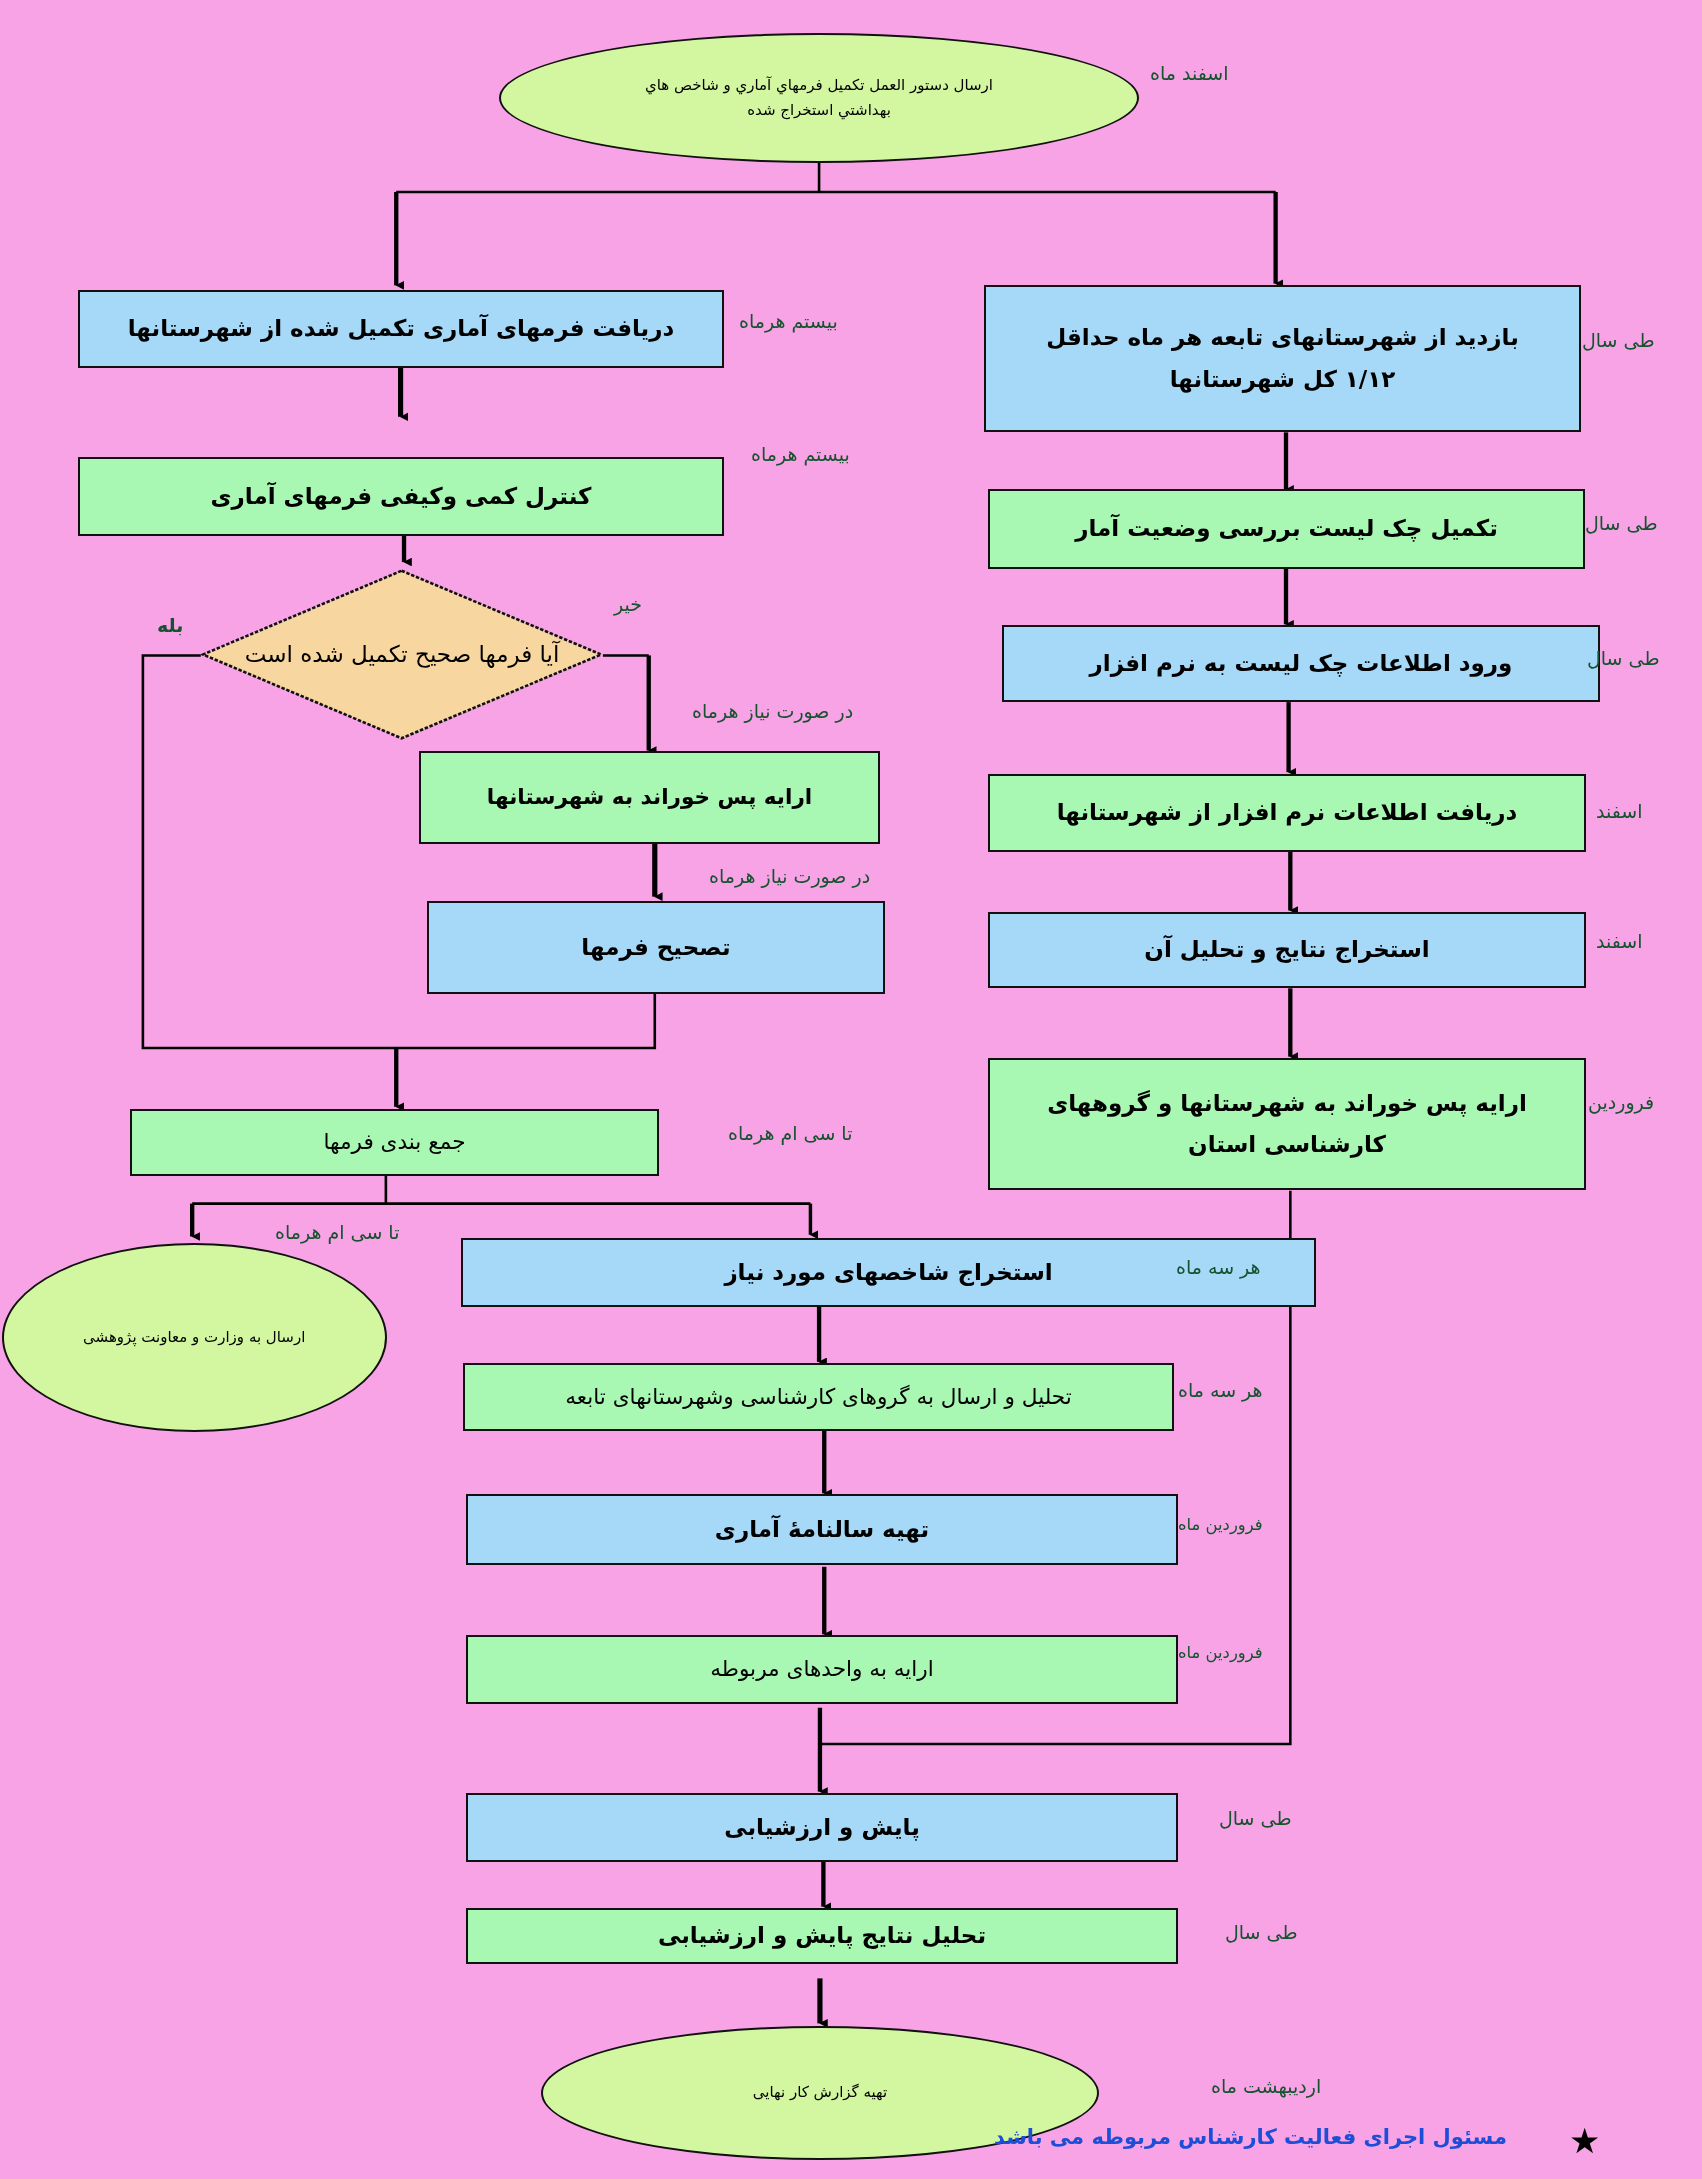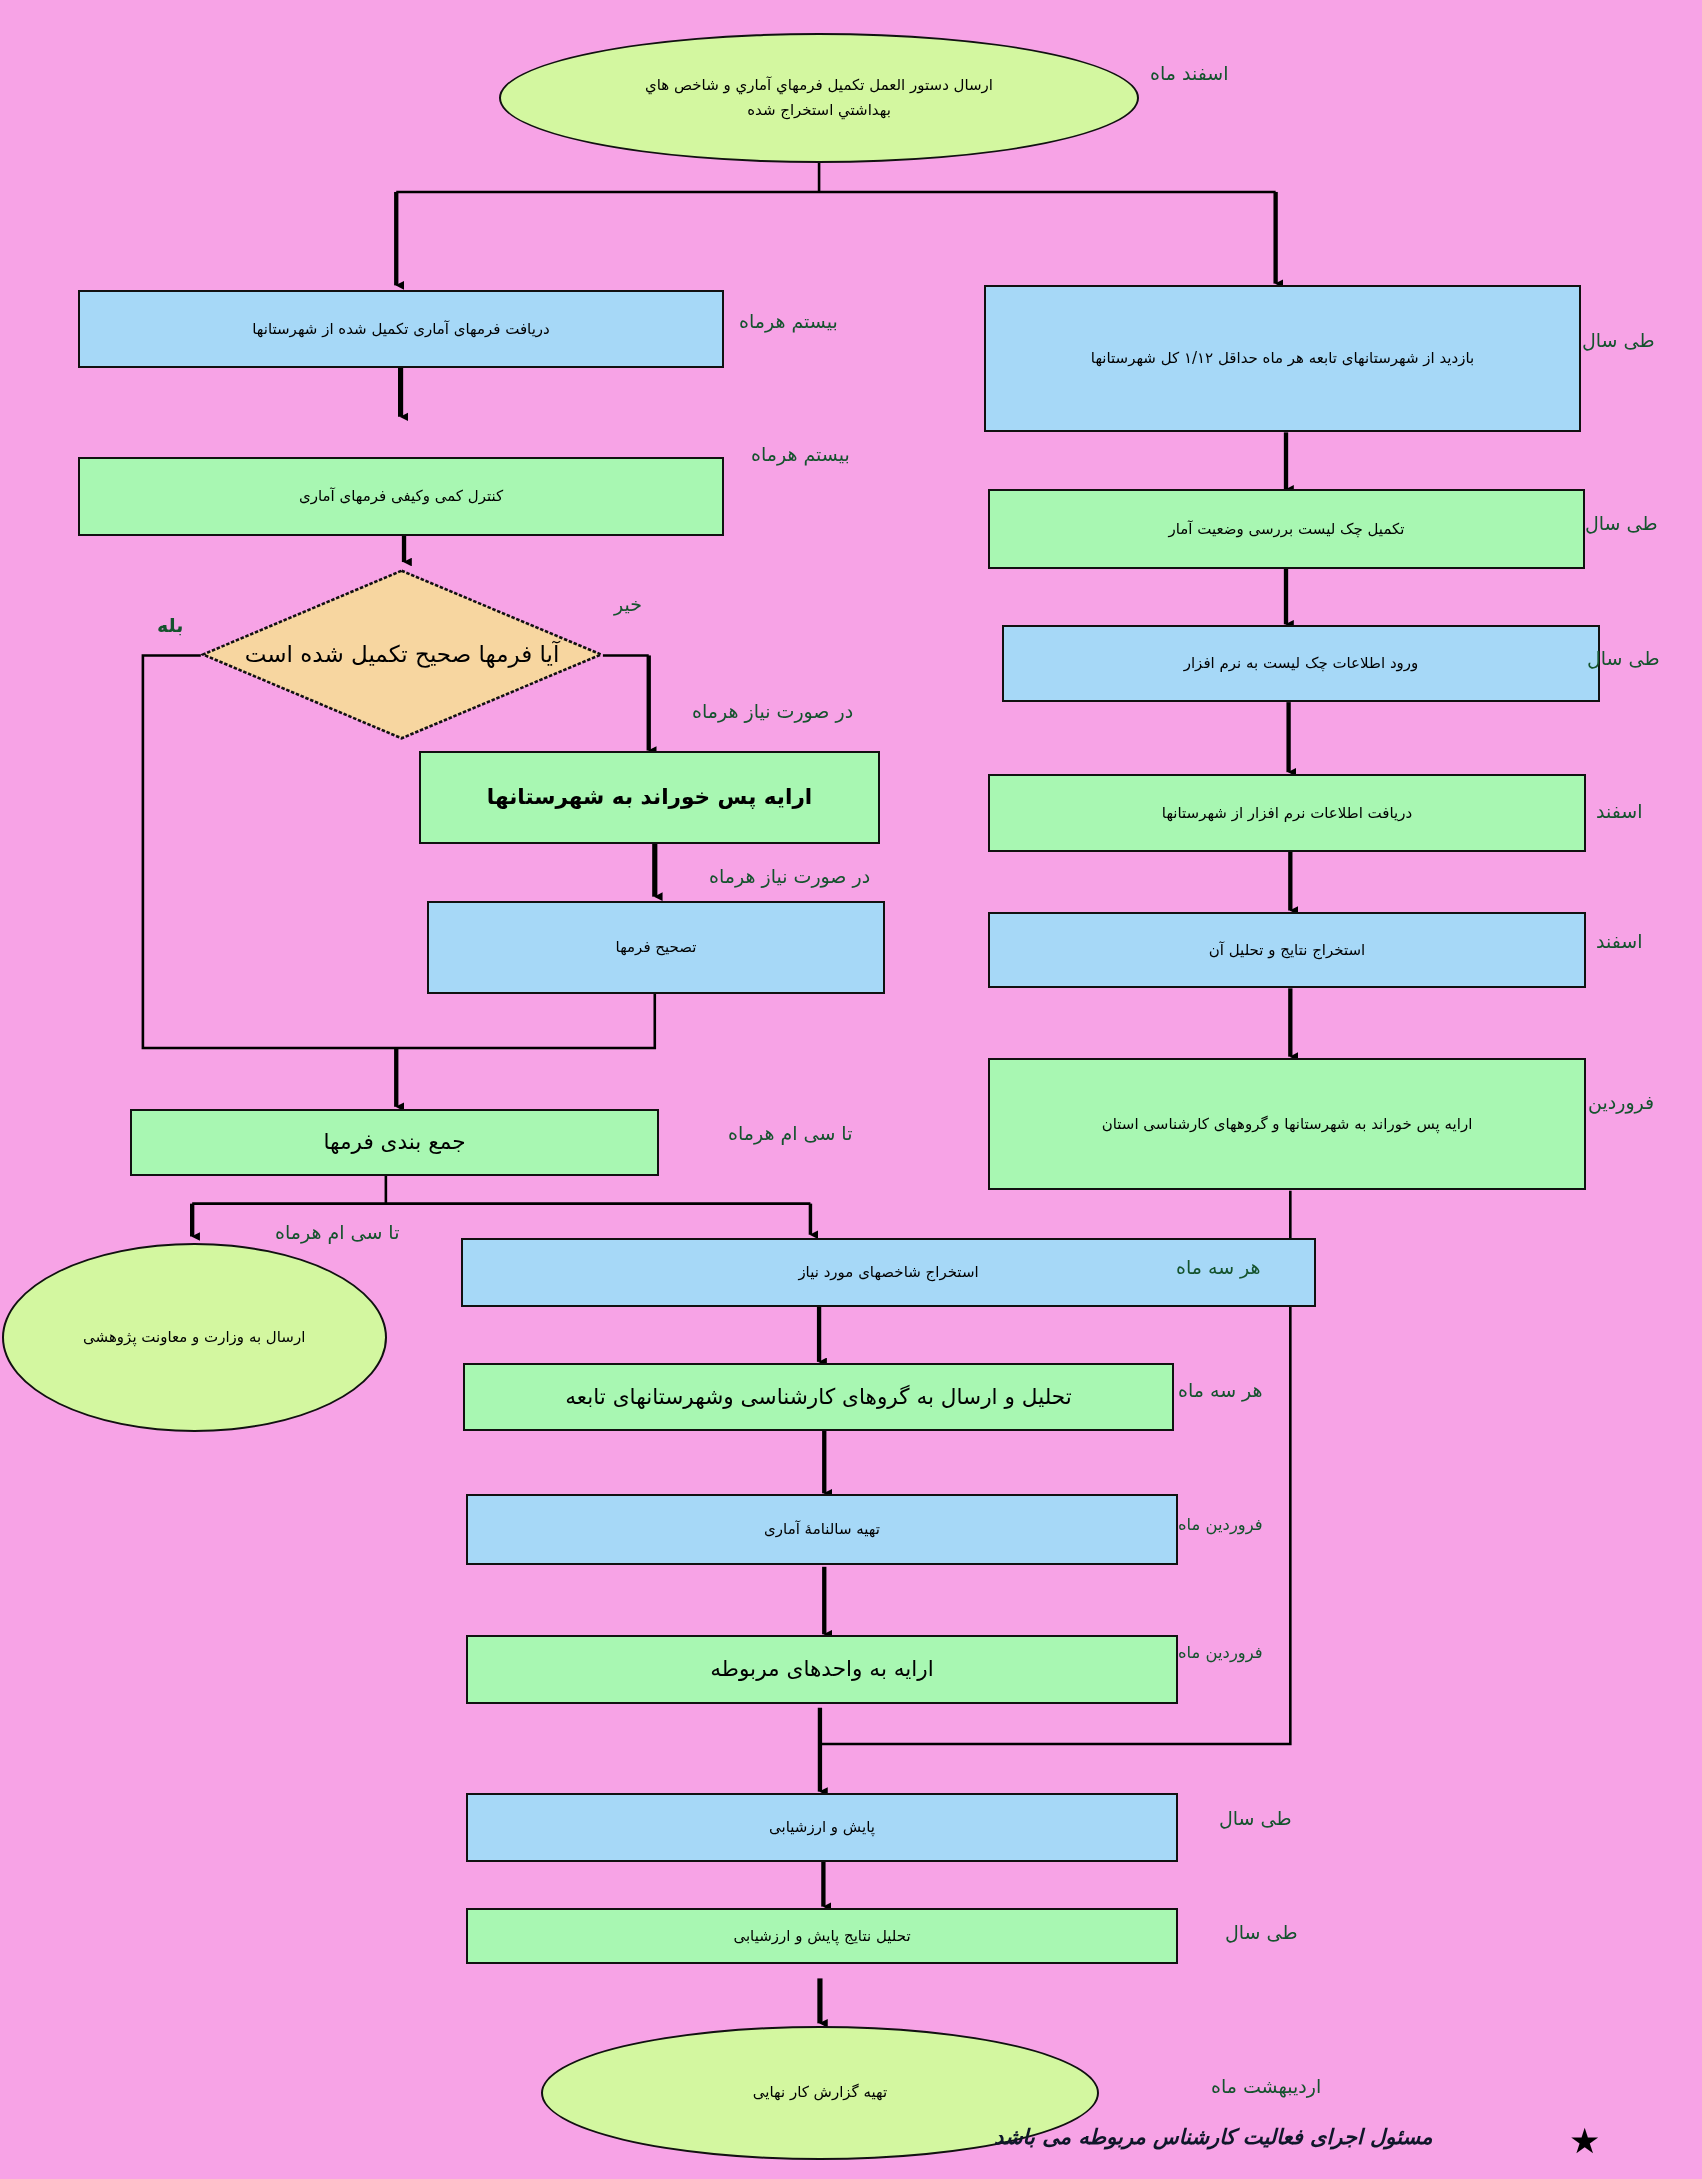--- a/index.html
+++ b/index.html
@@ -7,41 +7,41 @@
     width: 1703px; height: 2179px; position: relative; overflow: hidden;
     background: #f7a3e6;
     font-family: "DejaVu Sans", sans-serif;
   }
   #canvas { position: absolute; left: 0; top: 0; width: 1703px; height: 2179px; }
   .node {
     position: absolute; box-sizing: border-box;
     border: 2.6px solid #111;
     display: flex; align-items: center; justify-content: center;
     text-align: center; direction: rtl;
-    color: #000; font-weight: normal; font-size: 15px; line-height: 1.8;
+    color: #000; font-weight: bold; font-size: 23px; line-height: 1.8;
     padding: 0 15.6px;
   }
   .node.blue { background: #a6d8f7; }
   .node.green { background: #a8f7b2; }
   .node.light { font-weight: normal; font-size: 21.6px; }
   .node.ellipse { background: #d3f7a0; border-radius: 50%; font-weight: normal; font-size: 15px; line-height: 1.7; }
   .diamond-wrap { position: absolute; }
   .diamond-wrap svg { position: absolute; left: 0; top: 0; }
   .diamond-text {
     position: absolute; left: 0; top: 0; width: 100%; height: 100%;
     display: flex; align-items: center; justify-content: center;
     direction: rtl; text-align: center; font-size: 23px; line-height: 1.6;
   }
   .label {
     position: absolute; direction: rtl; white-space: nowrap;
     font-size: 19px; color: #14532d;
   }
   .footnote {
     position: absolute; direction: rtl; white-space: nowrap;
-    font-size: 21px; font-weight: bold; font-style: italic; color: #0f172a;
+    font-size: 21px; font-weight: bold; color: #1d4ed8;
   }
   .star { position: absolute; font-size: 35px; color: #000; }
 </style>
 </head>
 <body>
 
 <svg id="canvas" xmlns="http://www.w3.org/2000/svg" width="1703" height="2179" viewBox="0 0 1969 2520">
   <defs>
     <marker id="arr" markerWidth="10" markerHeight="10" refX="5" refY="9" orient="auto" markerUnits="userSpaceOnUse" viewBox="0 0 10 10">
       <path d="M0,0 L10,0 L5,10 Z" fill="#000"></path>

